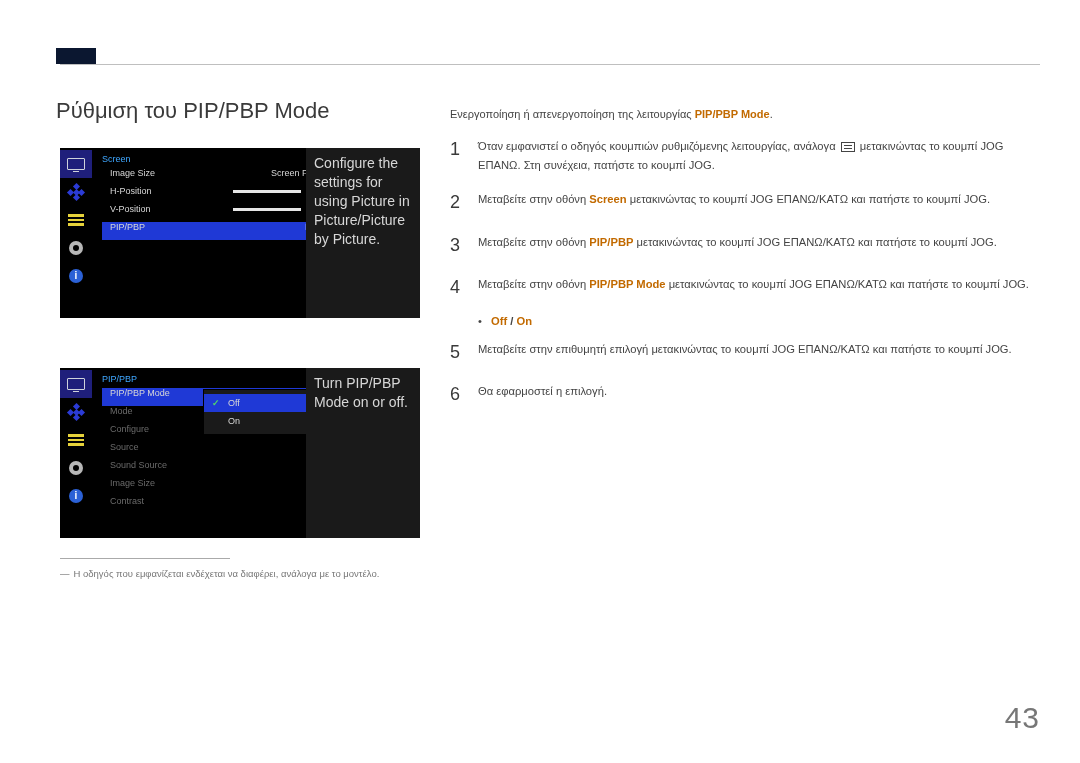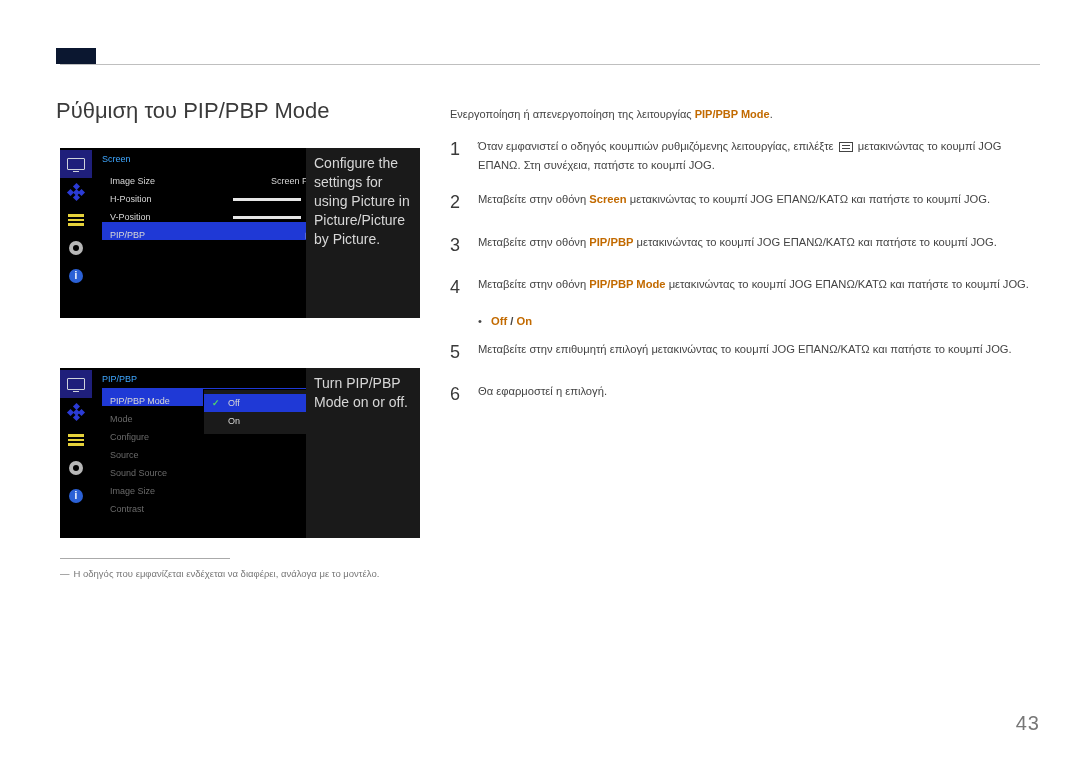--- a/index.html
+++ b/index.html
@@ -41,40 +41,40 @@
   .ico-cross .r  { left:11px; top:5.5px; }
   .ico-rows { width:16px; height:12px; display:flex; flex-direction:column; gap:2px; }
   .ico-rows .r1 { height:3px; background:#e6d23a; }
   .ico-gear { width:14px; height:14px; border-radius:50%; background:#b7b7b7; position:relative; }
   .ico-gear::after { content:""; position:absolute; inset:4px; border-radius:50%; background:#000; }
   .ico-info { width:14px; height:14px; border-radius:50%; background:#2b61d6; color:#fff; font-weight:bold; font-size:10px; line-height:14px; text-align:center; }
 
   .osd .mid { position:absolute; left:32px; top:0; bottom:0; right:90px; padding: 6px 10px; }
   .osd .crumb { color:#3fa7ff; font-size:9px; margin-bottom:4px; display:flex; align-items:center; justify-content:space-between; }
   .osd .crumb .tri { color:#c9c9c9; font-size:8px; }
-  .menu-row { display:flex; justify-content:space-between; align-items:flex-end; height:18px; padding:0 8px; font-size:9px; color:#d7d7d7; }
+  .menu-row { display:flex; justify-content:space-between; align-items:flex-start; height:18px; padding:0 8px; font-size:9px; color:#d7d7d7; }
   .menu-row.selected { background:#1f39d6; }
   .menu-row.selected .arrow { color:#fff; }
   .menu-row.disabled { color:#6a6a6a; }
   .menu-row .bar { display:inline-block; height:3px; background:#e6e6e6; margin-right:6px; }
   .menu-row .bar.w70 { width: 68px; }
   .menu-row .bar-wrap { display:flex; align-items:center; }
   .menu-row .arrow { color:#cfd3dc; font-size:8px; }
 
   .osd .right { position:absolute; right:0; top:0; bottom:0; width:114px; background:#1a1a1a; padding:6px 8px; font-size:14px; color:#d7d7d7; line-height:1.35; }
 
   .submenu { position:absolute; left:144px; top:22px; width:120px; background:#1a1a1a; padding:4px 0; outline:1px solid #000; }
   .submenu .sm-row { height:18px; display:flex; align-items:center; padding:0 8px; font-size:9px; color:#d7d7d7; gap:6px; }
   .submenu .sm-row.sel { background:#1f39d6; }
   .submenu .check { color:#4fd86a; font-weight:bold; width:10px; display:inline-block; }
 
   hr.footnote-rule { position:absolute; left:60px; top: 558px; width:170px; border:none; border-top:1px solid #aaa; }
   .footnote { position:absolute; left:60px; top: 568px; font-size:9.5px; color:#777; }
   .footnote .dash { margin-right:4px; }
-  .pagenum { position:absolute; right:40px; bottom:28px; font-size:20px; color:#777; letter-spacing:1px; }
+  .pagenum { position:absolute; right:40px; bottom:28px; font-size:30px; color:#777; letter-spacing:1px; }
   .menu-glyph { display:inline-block; vertical-align:middle; width:14px; height:10px; border:1px solid #444; position:relative; margin:0 2px; }
   .menu-glyph::before, .menu-glyph::after { content:""; position:absolute; left:2px; right:2px; height:1px; background:#444; }
   .menu-glyph::before { top:2px; }
   .menu-glyph::after { bottom:2px; }
 </style>
 </head>
 <body>
 
 <div class="page">
   <div class="header-rule"></div>
@@ -83,21 +83,21 @@
   <h1 class="title">Ρύθμιση του PIP/PBP Mode</h1>
 
   <p class="intro">
     <span>Ενεργοποίηση ή απενεργοποίηση της λειτουργίας </span><span class="hl">PIP/PBP Mode</span><span>.</span>
   </p>
 
   <div class="steps">
     <div class="step">
       <div class="step-num">1</div>
       <div class="step-body">
-        <span>Όταν εμφανιστεί ο οδηγός κουμπιών ρυθμιζόμενης λειτουργίας, επιλέξτε </span><span class="menu-glyph"></span><span> μετακινώντας το κουμπί JOG ΕΠΑΝΩ. Στη συνέχεια, πατήστε το κουμπί JOG.</span>
+        <span>Όταν εμφανιστεί ο οδηγός κουμπιών ρυθμιζόμενης λειτουργίας, ανάλογα </span><span class="menu-glyph"></span><span> μετακινώντας το κουμπί JOG ΕΠΑΝΩ. Στη συνέχεια, πατήστε το κουμπί JOG.</span>
       </div>
     </div>
     <div class="step">
       <div class="step-num">2</div>
       <div class="step-body">
         <span>Μεταβείτε στην οθόνη </span><span class="hl">Screen</span><span> μετακινώντας το κουμπί JOG ΕΠΑΝΩ/ΚΑΤΩ και πατήστε το κουμπί JOG.</span>
       </div>
     </div>
     <div class="step">
       <div class="step-num">3</div>

